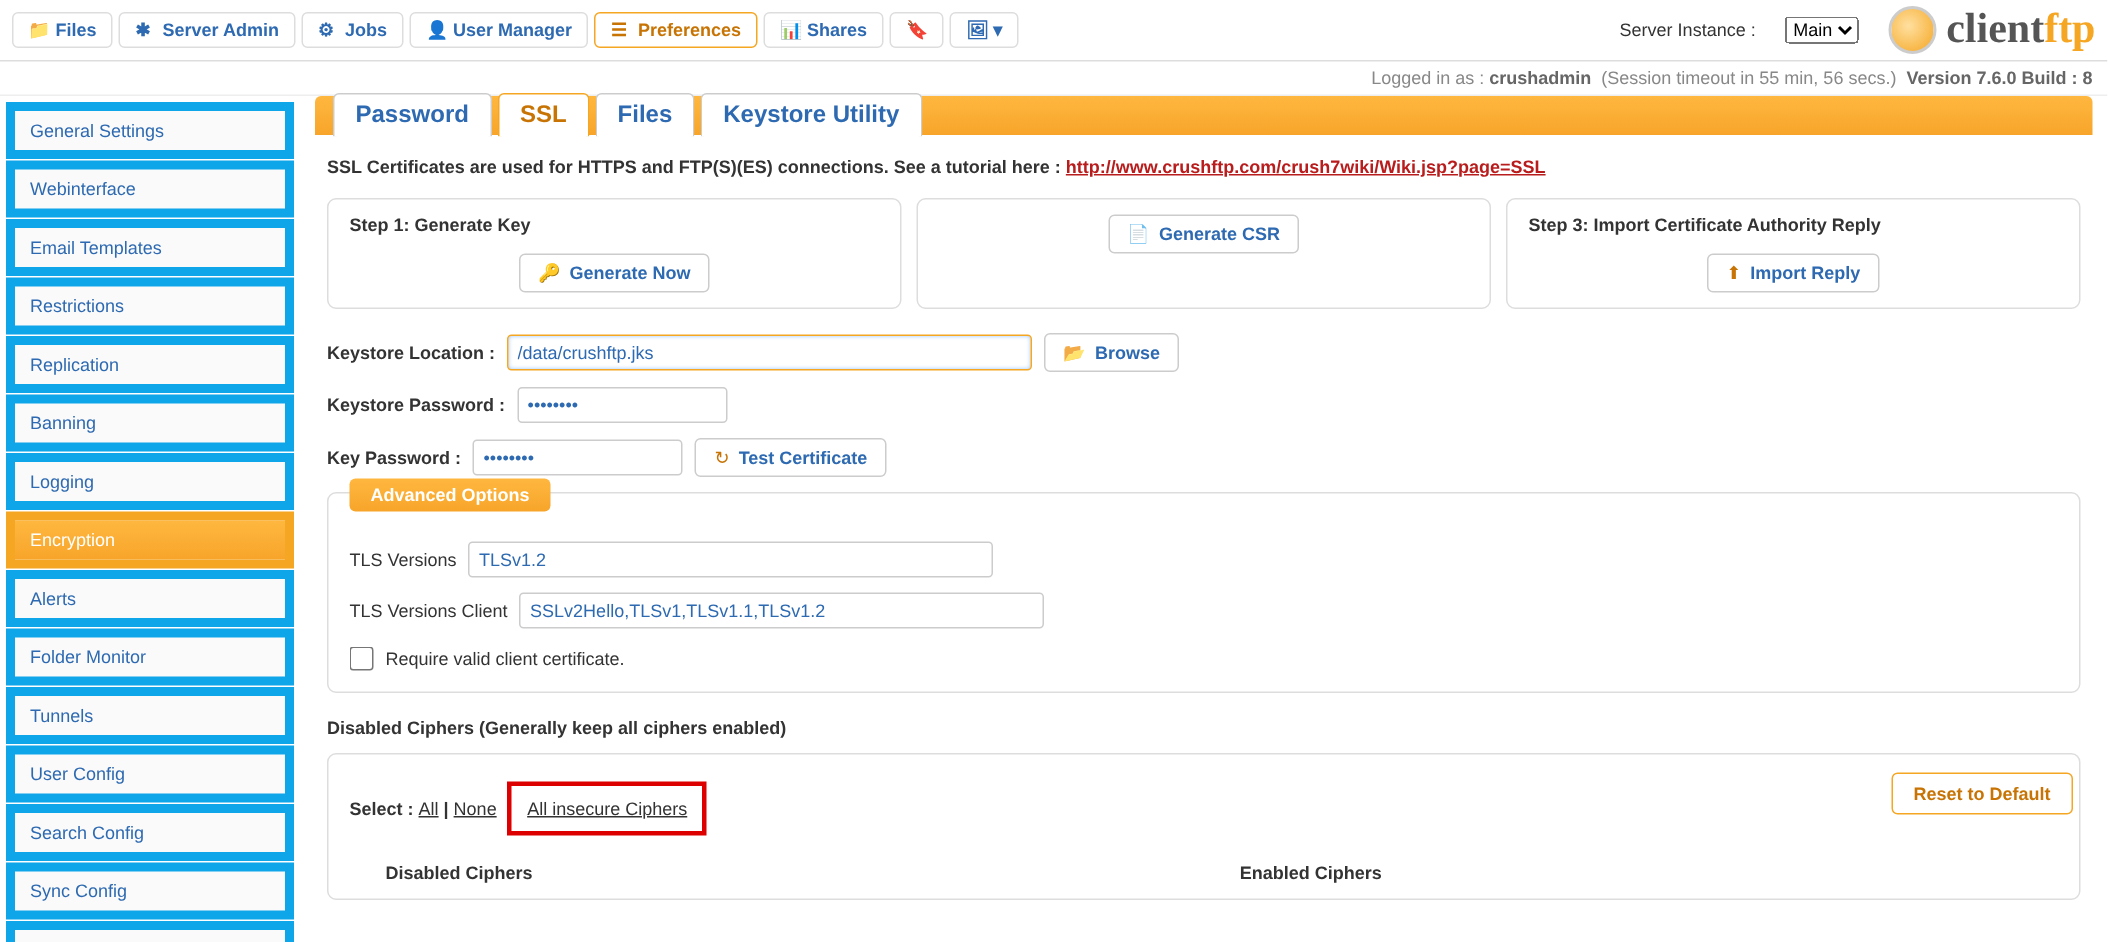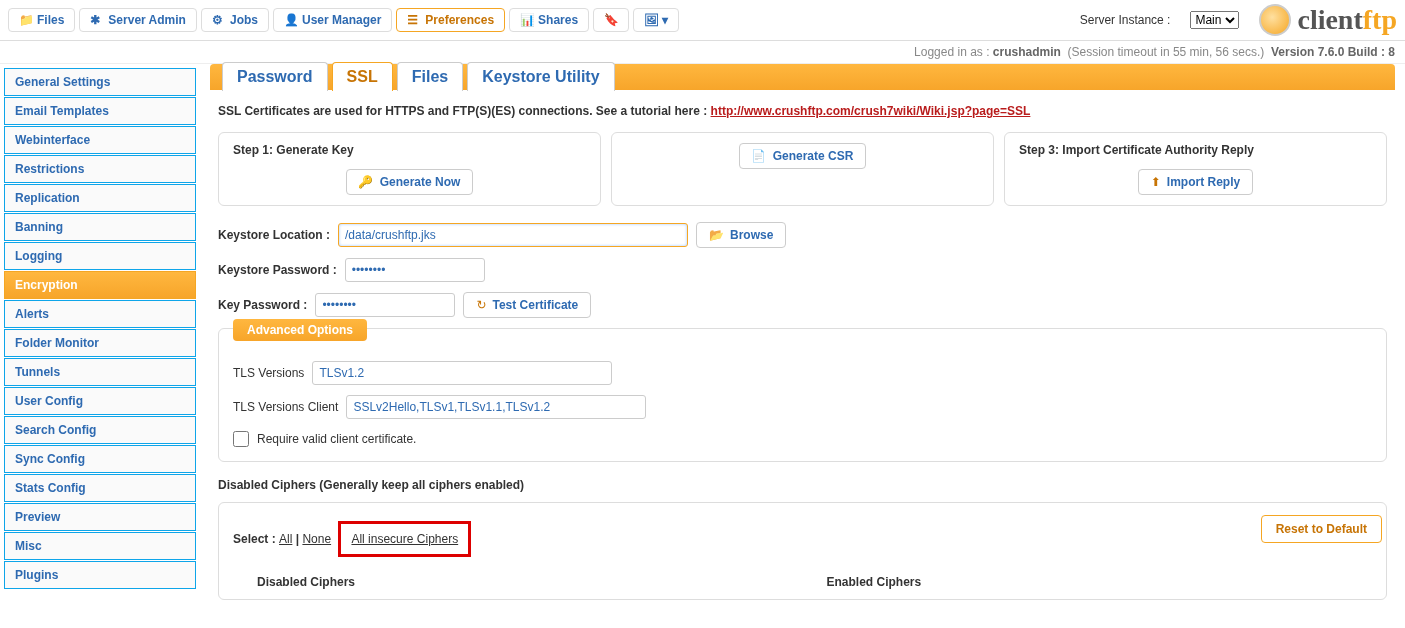--- a/index.html
+++ b/index.html
@@ -10,21 +10,21 @@
 .nav-tab.active { border-color: #f5a623; color: #c77405; }
 .nav-tab .ic { width: 14px; height: 14px; display: inline-block; }
 .server-instance { display: flex; align-items: center; gap: 20px; margin-right: 20px; font-size: 12px; }
 .server-instance select { font-size: 12px; }
 .logo { font-family: "Comic Sans MS", cursive; font-size: 28px; font-weight: bold; color: #555; display: flex; align-items: center; gap: 6px; }
 .logo .orange { color: #f5a623; }
 .statusbar { padding: 4px 10px; font-size: 12px; color: #888; border-bottom: 1px solid #eee; text-align: right; }
 .statusbar b { color: #666; }
 .layout { display: flex; }
 .sidebar { width: 200px; padding: 4px; }
-.sidebar-item { padding: 6px 10px; border: 1px solid #0ea5e9; margin-bottom: 1px; color: #2e6ab1; font-weight: bold; font-size: 12px; cursor: pointer; background: #fafafa; }
+.sidebar-item { padding: 6px 10px; border: 6px solid #0ea5e9; margin-bottom: 1px; color: #2e6ab1; font-weight: normal; font-size: 12px; cursor: pointer; background: #fafafa; }
 .sidebar-item.active { background: linear-gradient(#ffb73f, #f7a52a); color: #fff; border-color: #f5a623; }
 .main { flex: 1; padding: 0 10px 10px 10px; position: relative; }
 .orange-bar { background: linear-gradient(#ffb73f, #f7a52a); height: 26px; border-radius: 4px 4px 0 0; display: flex; align-items: flex-end; padding-left: 12px; }
 .subtabs { display: flex; gap: 4px; position: relative; top: 1px; }
 .subtab { padding: 5px 14px; background: #fff; border: 1px solid #ccc; border-bottom: none; color: #2e6ab1; font-weight: bold; font-size: 16px; border-radius: 4px 4px 0 0; cursor: pointer; }
 .subtab.active { color: #c77405; border-color: #f5a623; }
 .content { padding: 14px 8px; }
 .intro { font-size: 12px; font-weight: bold; margin-bottom: 14px; }
 .intro a { color: #b91c1c; text-decoration: underline; }
 .steps { display: flex; gap: 10px; margin-bottom: 16px; }
@@ -32,21 +32,21 @@
 .step-title { font-weight: bold; font-size: 12px; margin-bottom: 12px; }
 .abtn { display: inline-flex; align-items: center; gap: 6px; padding: 5px 12px; border: 1px solid #ccc; border-radius: 4px; background: #fff; color: #2e6ab1; font-weight: bold; font-size: 12px; cursor: pointer; }
 .abtn .ic { color: #c77405; font-weight: normal; }
 .row { display: flex; align-items: center; gap: 8px; margin-bottom: 10px; font-size: 12px; }
 .row label { font-weight: bold; }
 .row input[type=text], .row input[type=password] { padding: 4px 6px; border: 1px solid #ccc; border-radius: 3px; font-size: 12px; color: #2e6ab1; }
 .row input.highlight { border: 1px solid #f5a623; box-shadow: 0 0 3px #9cc6ff inset; width: 350px; }
 .adv-panel { border: 1px solid #ddd; border-radius: 6px; margin-top: 6px; padding: 0 14px 14px 14px; }
 .adv-legend { display: inline-block; background: linear-gradient(#ffb73f, #f7a52a); color: #fff; font-weight: bold; font-size: 12px; padding: 4px 14px; border-radius: 4px; position: relative; top: -10px; }
 .adv-row { display: flex; align-items: center; gap: 8px; margin: 10px 0; font-size: 12px; }
-.adv-row input[type=text] { padding: 4px 6px; border: 1px solid #ccc; border-radius: 3px; font-size: 12px; color: #2e6ab1; width: 300px; }
+.adv-row input[type=text] { padding: 4px 6px; border: 1px solid #ccc; border-radius: 3px; font-size: 12px; color: #2e6ab1; width: 350px; }
 .check-row { display: flex; align-items: center; gap: 8px; margin-top: 12px; font-size: 12px; }
 .check-row input[type=checkbox] { width: 16px; height: 16px; }
 .section-title { font-weight: bold; font-size: 12px; margin: 16px 0 10px 0; }
 .cipher-panel { border: 1px solid #ddd; border-radius: 6px; padding: 18px 14px 10px 14px; position: relative; }
 .select-line { font-size: 12px; font-weight: bold; }
 .select-line a { color: #333; text-decoration: underline; font-weight: normal; }
 .red-box { border: 3px solid #d00; padding: 8px 10px; display: inline-block; margin-left: 4px; }
 .reset-btn { position: absolute; right: 4px; top: 12px; padding: 6px 14px; border: 1px solid #f5a623; border-radius: 4px; color: #c77405; font-weight: bold; font-size: 12px; background: #fff; cursor: pointer; }
 .cipher-cols { display: flex; margin-top: 18px; }
 .cipher-col { flex: 1; font-weight: bold; font-size: 12px; padding-left: 24px; }
@@ -98,22 +98,22 @@
 
 <div class="statusbar">
   <span>Logged in as : </span><b>crushadmin</b>
   &nbsp;<span>(Session timeout in 55 min, 56 secs.)</span>
   &nbsp;<b>Version 7.6.0 Build : 8</b>
 </div>
 
 <div class="layout">
   <div class="sidebar">
     <div class="sidebar-item">General Settings</div>
+    <div class="sidebar-item">Webinterface</div>
     <div class="sidebar-item">Email Templates</div>
-    <div class="sidebar-item">Webinterface</div>
     <div class="sidebar-item">Restrictions</div>
     <div class="sidebar-item">Replication</div>
     <div class="sidebar-item">Banning</div>
     <div class="sidebar-item">Logging</div>
     <div class="sidebar-item active">Encryption</div>
     <div class="sidebar-item">Alerts</div>
     <div class="sidebar-item">Folder Monitor</div>
     <div class="sidebar-item">Tunnels</div>
     <div class="sidebar-item">User Config</div>
     <div class="sidebar-item">Search Config</div>

